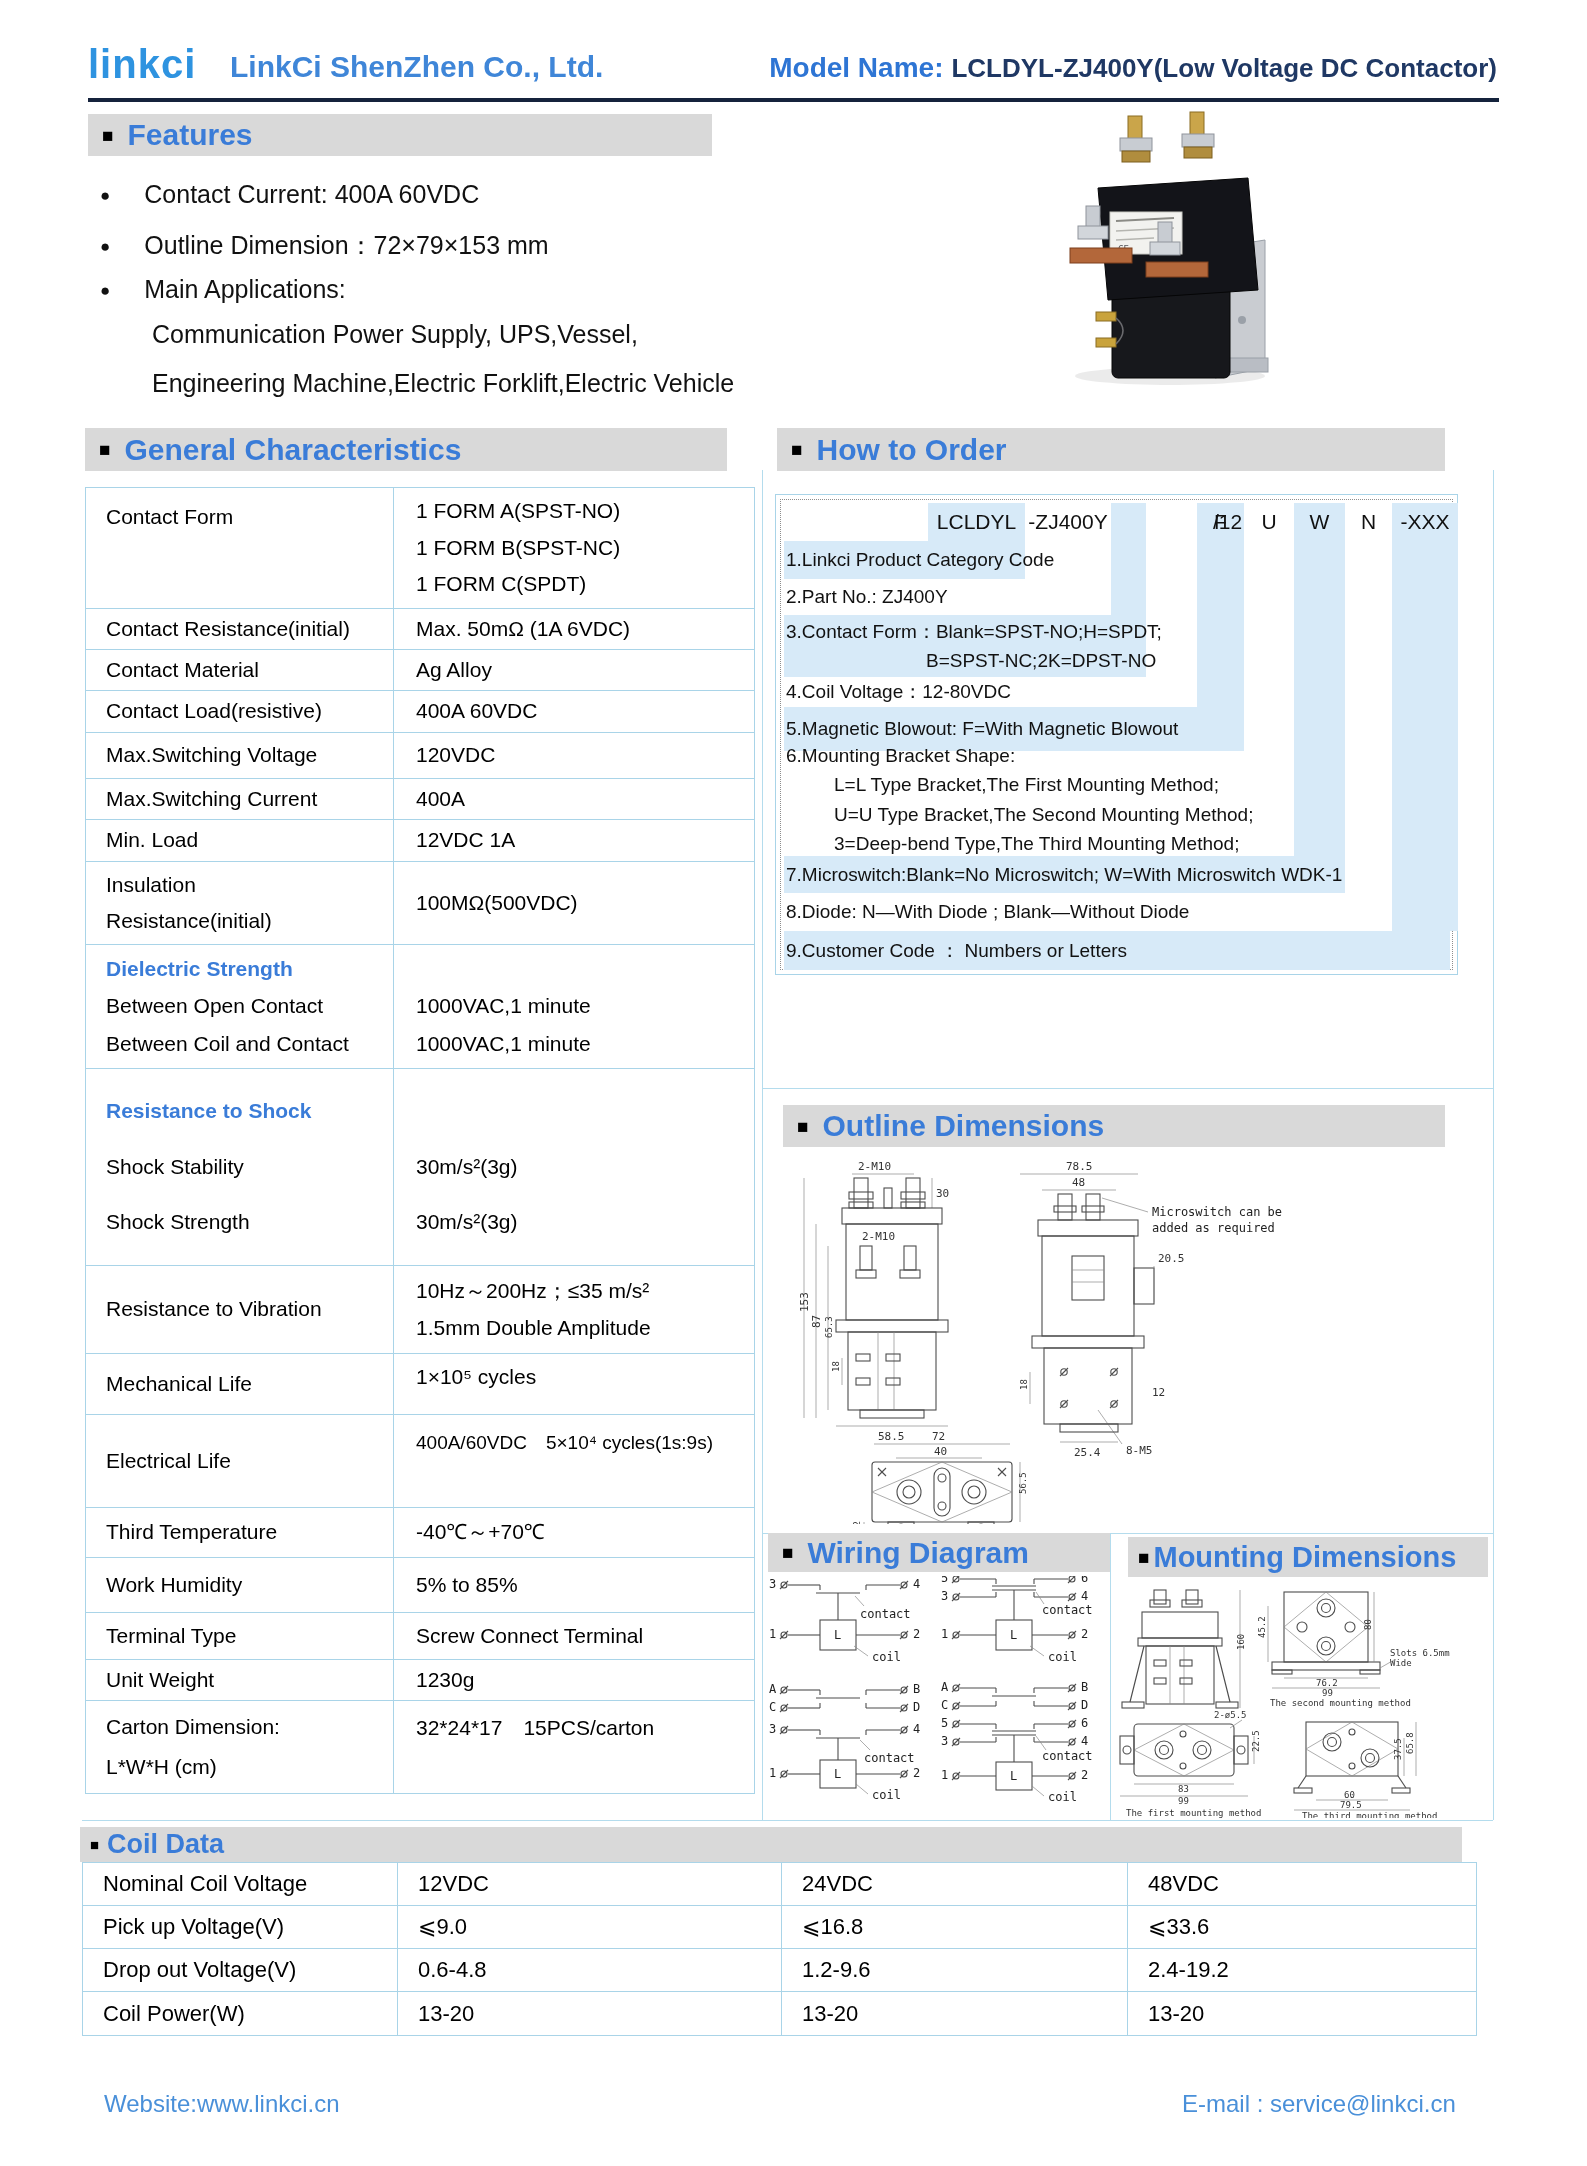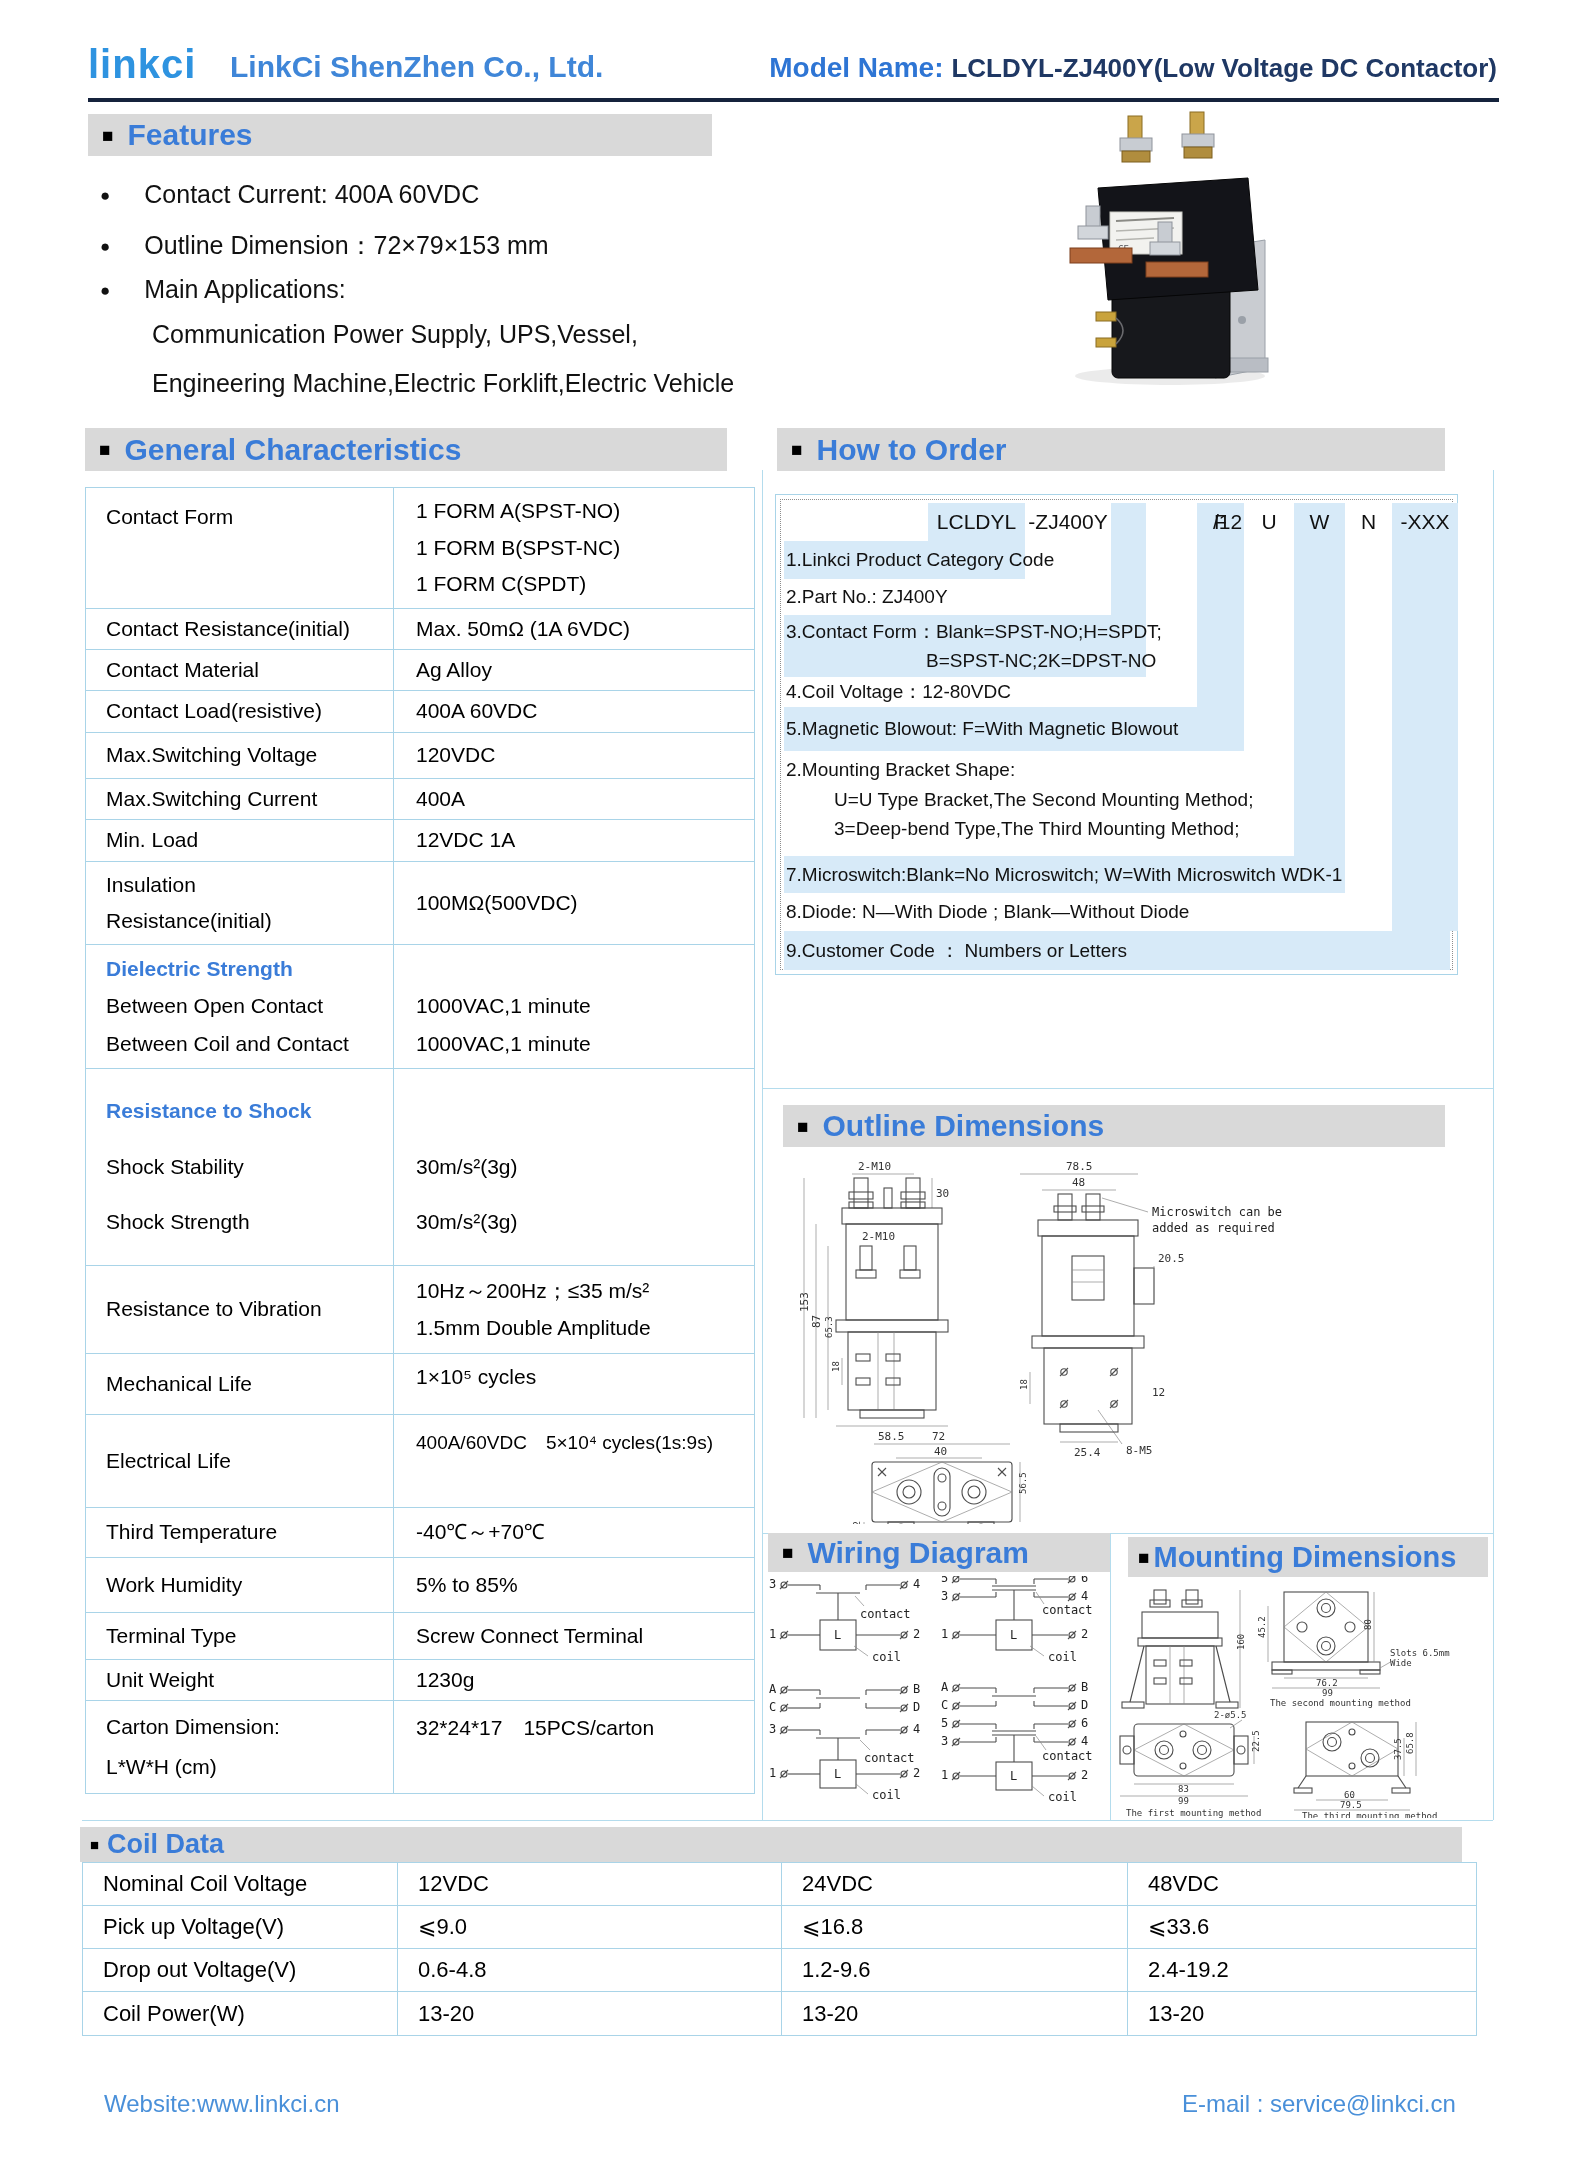--- a/index.html
+++ b/index.html
@@ -320,21 +320,22 @@
         <span>3.Contact Form：Blank=SPST-NO;H=SPDT;</span>
         <span class="ind1">B=SPST-NC;2K=DPST-NO</span>
       </div>
     <div class="steprow" style="top:182px;height:30px;width:660px;">
         <span>4.Coil Voltage：12-80VDC</span>
       </div>
     <div class="steprow blue" style="top:212px;height:44px;width:460px;">
         <span>5.Magnetic Blowout: F=With Magnetic Blowout</span>
       </div>
     <div class="steprow" style="top:248px;height:113px;width:660px;">
-        <span>2.Mounting Bracket Shape:</span>
+        <span>6.Mounting Bracket Shape:</span>
+        <span class="ind2">L=L Type Bracket,The First Mounting Method;</span>
         <span class="ind2">U=U Type Bracket,The Second Mounting Method;</span>
         <span class="ind2">3=Deep-bend Type,The Third Mounting Method;</span>
       </div>
     <div class="steprow blue" style="top:361px;height:37px;width:561px;">
         <span>7.Microswitch:Blank=No Microswitch; W=With Microswitch WDK-1</span>
       </div>
     <div class="steprow" style="top:398px;height:38px;width:660px;">
         <span>8.Diode: N—With Diode ; Blank—Without Diode</span>
       </div>
     <div class="steprow blue" style="top:436px;height:39px;width:666px;">

